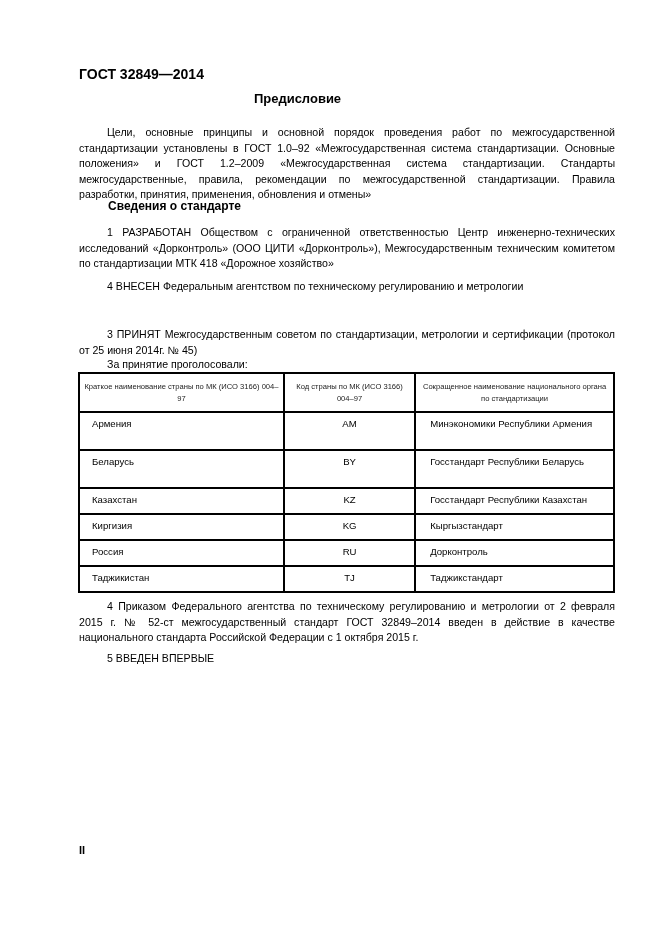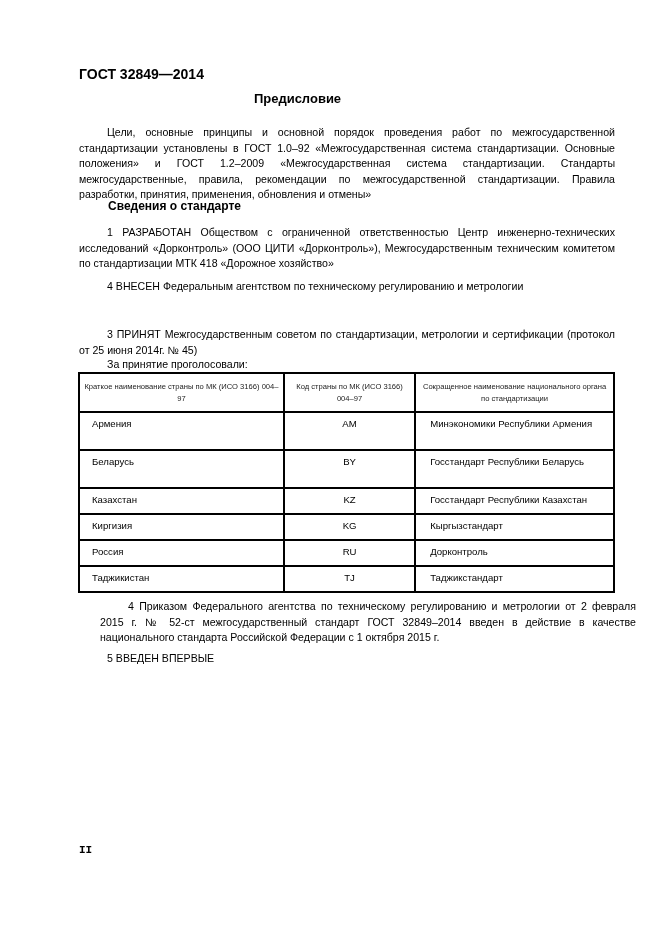--- a/index.html
+++ b/index.html
@@ -12,21 +12,21 @@
     .subhead { left: 108px; top: 199px; font-size: 12px; font-weight: bold; }
     table.votes { position: absolute; left: 78px; top: 372px; width: 537px; border-collapse: collapse; font-size: 9.5px; }
     table.votes td, table.votes th { border: 2px solid #000; vertical-align: top; }
     table.votes th { font-weight: normal; font-size: 7.6px; color: #222; text-align: center; line-height: 12px; padding: 7px 4px 6px 4px; height: 24px; margin-left: 6px; }
     table.votes td { padding: 5px 8px 4px 8px; line-height: 12px; font-size: 9.6px; }
     td.c1 { width: 178px; padding-left: 12px !important; }
     td.c2 { width: 110px; text-align: center; }
     td.c3 { padding-left: 14px !important; }
     tr.r2 td { height: 27px; }
     tr.r1 td { height: 15px; }
-    .page-num { left: 79px; top: 844px; font-size: 11px; font-weight: bold; font-family: Liberation Mono, monospace; }
+    .page-num { left: 79px; top: 844px; font-size: 11px; font-weight: bold; }
   </style>
 </head>
 <body>
 
 <div class="abs doc-code">ГОСТ 32849—2014</div>
 
 <div class="abs title">Предисловие</div>
 
 <div class="abs para" style="top:125px;"><span class="ind"></span><span>Цели, основные принципы и основной порядок проведения работ по межгосударственной стандартизации установлены в ГОСТ 1.0–92 «Межгосударственная система стандартизации. Основные положения» и ГОСТ 1.2–2009 «Межгосударственная система стандартизации. Стандарты межгосударственные, правила, рекомендации по межгосударственной стандартизации. Правила разработки, принятия, применения, обновления и отмены»</span></div>
 
@@ -73,17 +73,17 @@
     <td class="c3">Дорконтроль</td>
   </tr>
   <tr class="r1">
     <td class="c1">Таджикистан</td>
     <td class="c2">TJ</td>
     <td class="c3">Таджикстандарт</td>
   </tr>
 </tbody>
   </table>
 
-<div class="abs para" style="top:599px;margin-left:21px;"><span class="ind"></span><span>4 Приказом Федерального агентства по техническому регулированию и метрологии от 2 февраля 2015 г. № 52-ст межгосударственный стандарт ГОСТ 32849–2014 введен в действие в качестве национального стандарта Российской Федерации с 1 октября 2015 г.</span></div>
+<div class="abs para" style="top:599px;"><span class="ind"></span><span>4 Приказом Федерального агентства по техническому регулированию и метрологии от 2 февраля 2015 г. № 52-ст межгосударственный стандарт ГОСТ 32849–2014 введен в действие в качестве национального стандарта Российской Федерации с 1 октября 2015 г.</span></div>
 
 <div class="abs para" style="top:651px;"><span class="ind"></span><span>5 ВВЕДЕН ВПЕРВЫЕ</span></div>
 
 <div class="abs page-num">II</div>
 
 </body></html>

